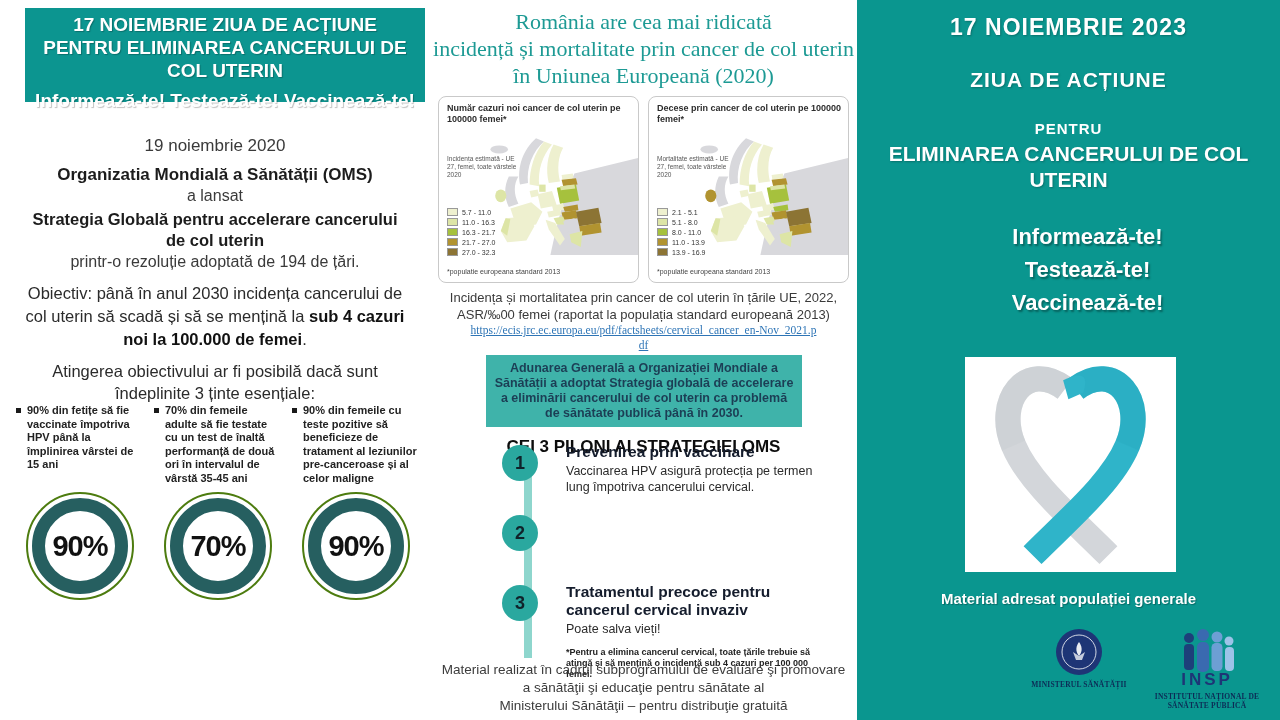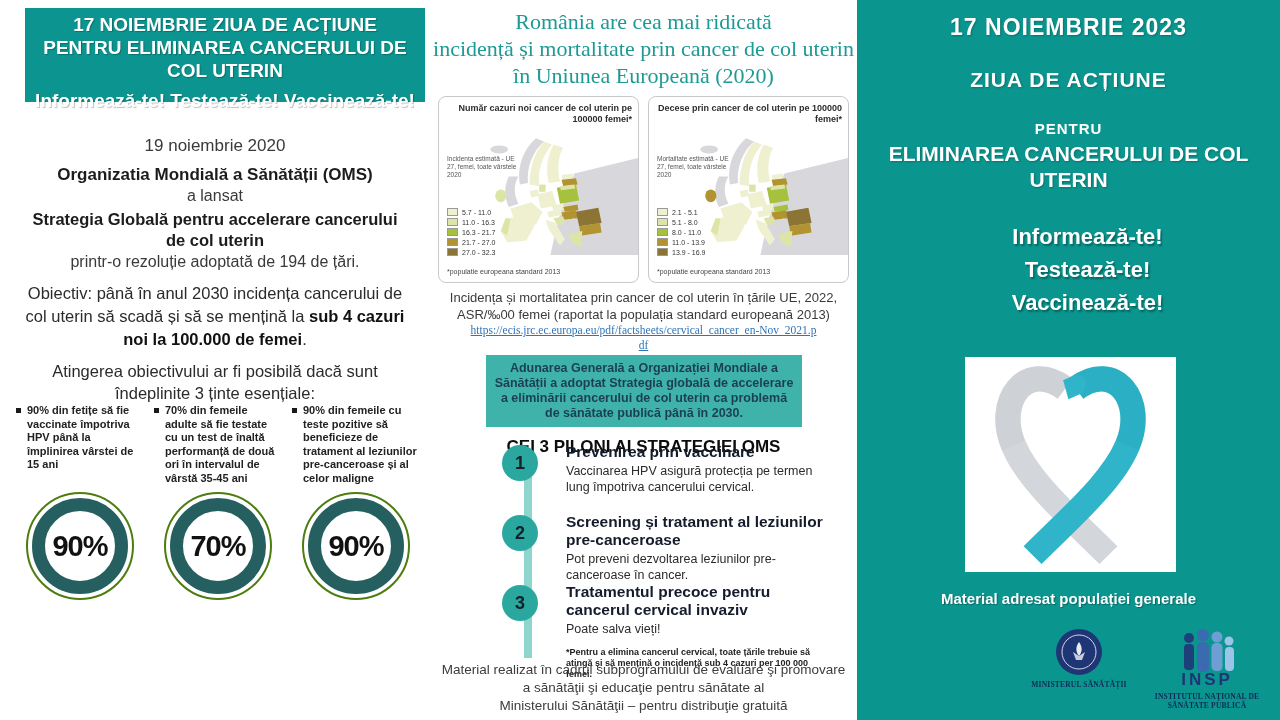--- a/index.html
+++ b/index.html
@@ -28,21 +28,21 @@
   .donut { width:108px; height:108px; border:2px solid #4d7c0f; border-radius:50%; padding:4px; background:#fff; }
   .donut-ring { width:100%; height:100%; border:13px solid #265f60; border-radius:50%;
     display:flex; align-items:center; justify-content:center; font-size:29px; font-weight:bold; color:#111; letter-spacing:-1px; }
 
   
   .panel-mid { position:absolute; left:430px; top:0; width:427px; height:708px; background:#fff; }
   .mp-title { position:absolute; left:0; top:8px; width:427px; text-align:center;
     font-family:"Liberation Serif", serif; font-size:22px; color:#1d9a94; line-height:27px; }
   .mp-maps { position:absolute; left:6px; top:96px; width:415px; display:flex; gap:9px; justify-content:center; }
   .map-box { position:relative; width:201px; height:187px; background:#fff; border:1.5px solid #c9c9c9; border-radius:8px; overflow:hidden; }
-  .map-title { position:absolute; left:8px; top:6px; right:6px; font-size:9px; font-weight:bold; color:#2d2d2d; line-height:11px; z-index:3;text-align:right; }
+  .map-title { position:absolute; left:8px; top:6px; right:6px; font-size:9px; font-weight:bold; color:#2d2d2d; line-height:11px; z-index:3; }
   .map-sub { position:absolute; left:8px; top:58px; width:72px; font-size:6.5px; color:#555; line-height:8px; z-index:3; }
   .map-legend { position:absolute; left:8px; bottom:26px; z-index:3; }
   .map-legend-row { display:flex; align-items:center; margin-top:2px; }
   .map-swatch { width:11px; height:8px; border:0.5px solid #999; margin-right:4px; }
   .map-legend-label { font-size:7px; color:#333; }
   .map-foot { position:absolute; left:8px; bottom:7px; font-size:7px; color:#444; z-index:3; }
   .map-svg { position:absolute; right:-2px; top:18px; width:160px; height:160px; z-index:1; }
 
   .mp-caption { position:absolute; left:18px; top:289px; width:391px; text-align:center; font-size:13px; color:#3a3a3a; line-height:17px; }
   .mp-link { position:absolute; left:40px; top:323px; width:347px; text-align:center; font-size:11.5px; line-height:15px;font-family:Liberation Serif, serif; }
@@ -276,24 +276,20 @@
     <div class="pillar pillar-1">
       <div class="pillar-circle">1</div>
       <div class="pillar-text">
         <div class="pillar-title">Prevenirea prin vaccinare</div>
         <div class="pillar-body">Vaccinarea HPV asigură protecția pe termen lung împotriva cancerului cervical.</div>
       </div>
     </div>
 
     <div class="pillar pillar-2">
       <div class="pillar-circle">2</div>
-      <div class="pillar-text">
-        <div class="pillar-title">Screening și tratament al leziunilor pre-canceroase</div>
-        <div class="pillar-body">Pot preveni dezvoltarea leziunilor pre-canceroase în cancer.</div>
-      </div>
     </div>
 
     <div class="pillar pillar-3">
       <div class="pillar-circle">3</div>
       <div class="pillar-text">
         <div class="pillar-title">Tratamentul precoce pentru cancerul cervical  invaziv</div>
         <div class="pillar-body">Poate salva vieți!</div>
         <div class="pillar-foot">*Pentru a elimina cancerul cervical, toate țările trebuie să atingă și să mențină o incidență sub 4 cazuri per 100 000 femei.</div>
       </div>
     </div>

